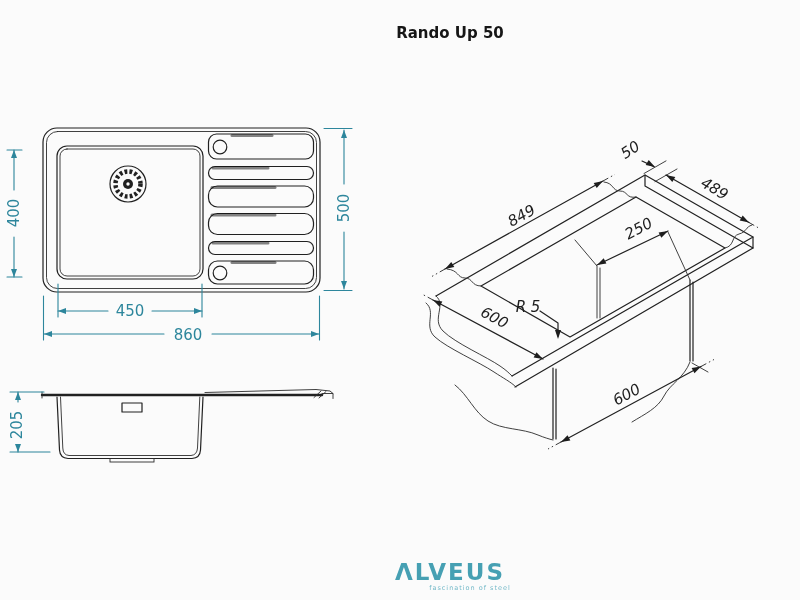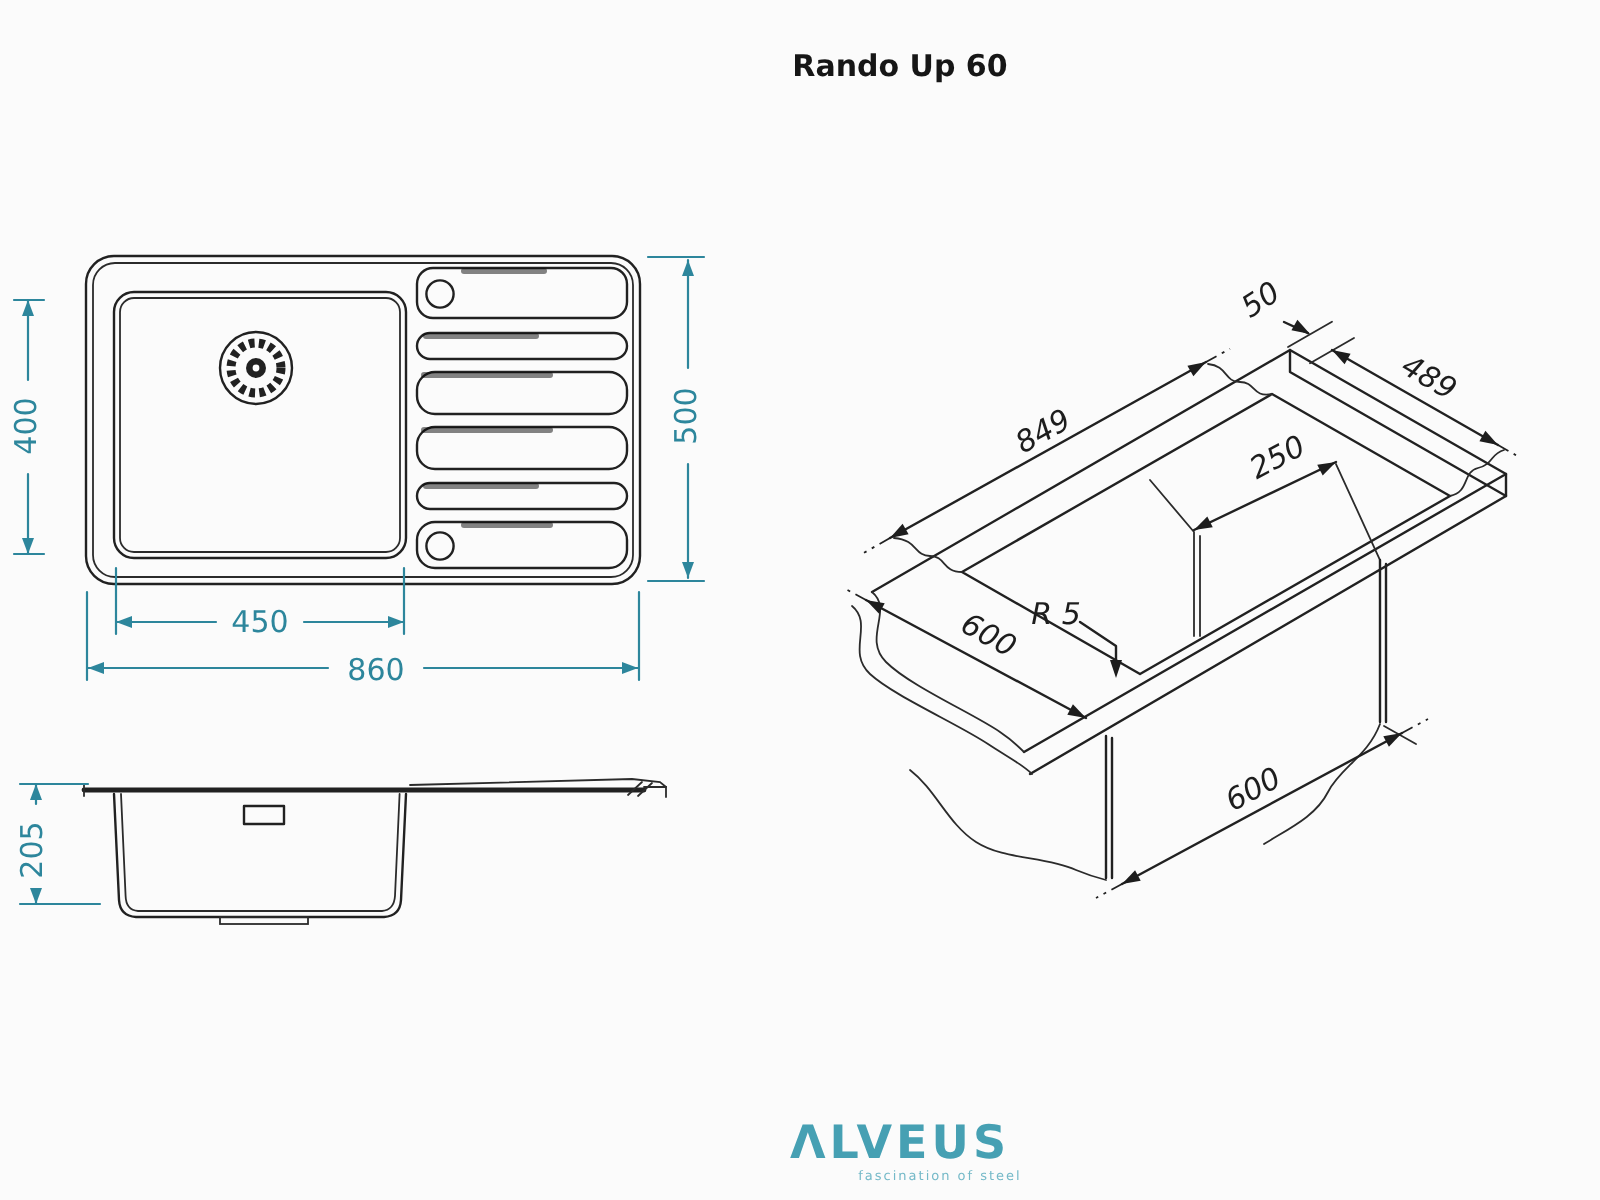--- a/index.html
+++ b/index.html
@@ -21,21 +21,21 @@
   #brand{position:absolute;left:340px;top:560px;width:220px;text-align:center;}
   #brand .logo{font-size:23px;font-weight:600;letter-spacing:2px;color:#46a0b3;line-height:24px;}
   #brand .tag{font-size:6.5px;letter-spacing:1px;color:#74b9c8;line-height:8px;text-align:center;
               padding-left:40px;}
 </style>
 </head>
 <body>
 
 <div id="page">
 
-  <div id="title">Rando Up 60</div>
+  <div id="title">Rando Up 50</div>
 
   <svg width="800" height="600" viewBox="0 0 800 600">
 
     <g>
 
       <rect x="43" y="128" width="277" height="164" rx="14" class="ln" stroke-width="2"></rect>
       <rect x="46.5" y="131.5" width="270" height="157" rx="11" class="thin"></rect>
 
       <rect x="57" y="146" width="146" height="133" rx="10" class="ln" stroke-width="1.8"></rect>
       <rect x="60" y="149" width="140" height="127" rx="7" class="thin"></rect>

